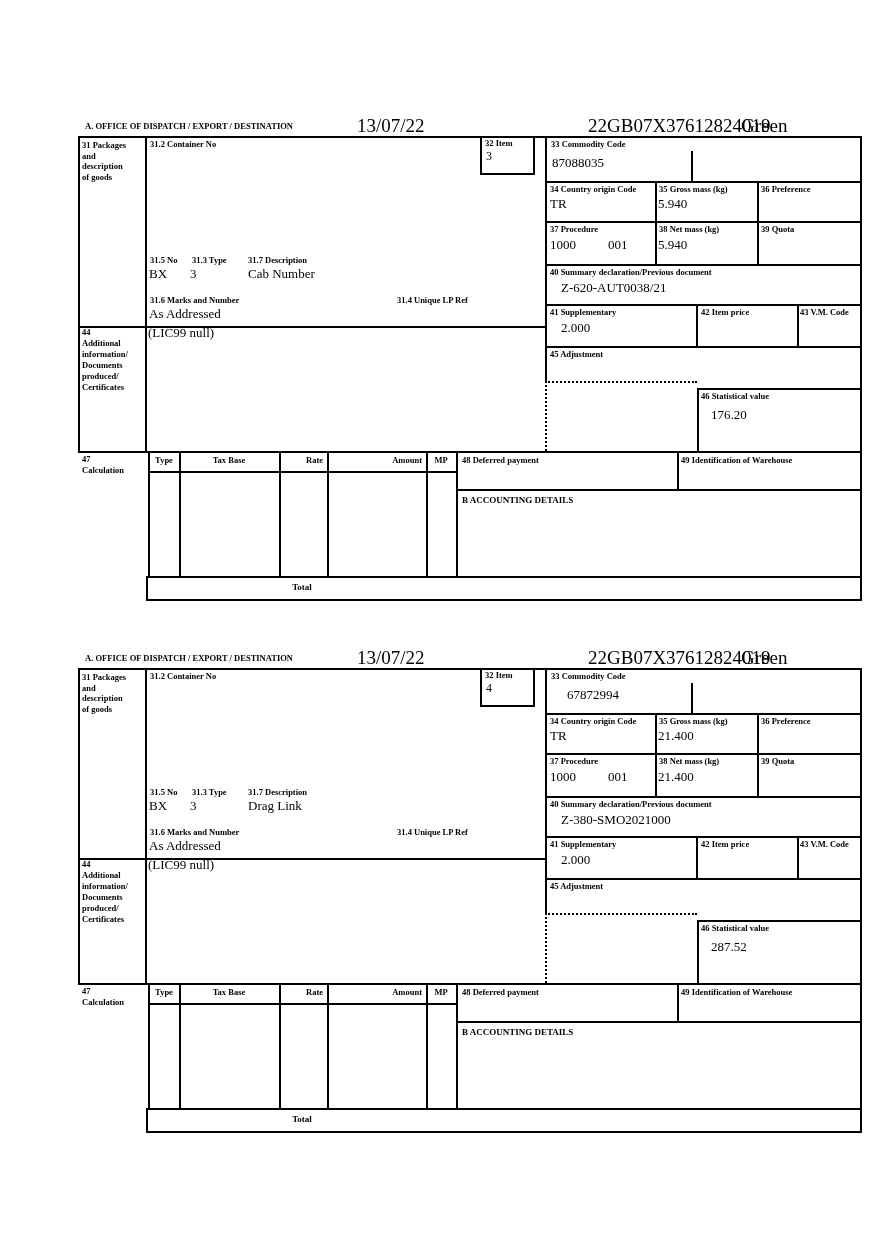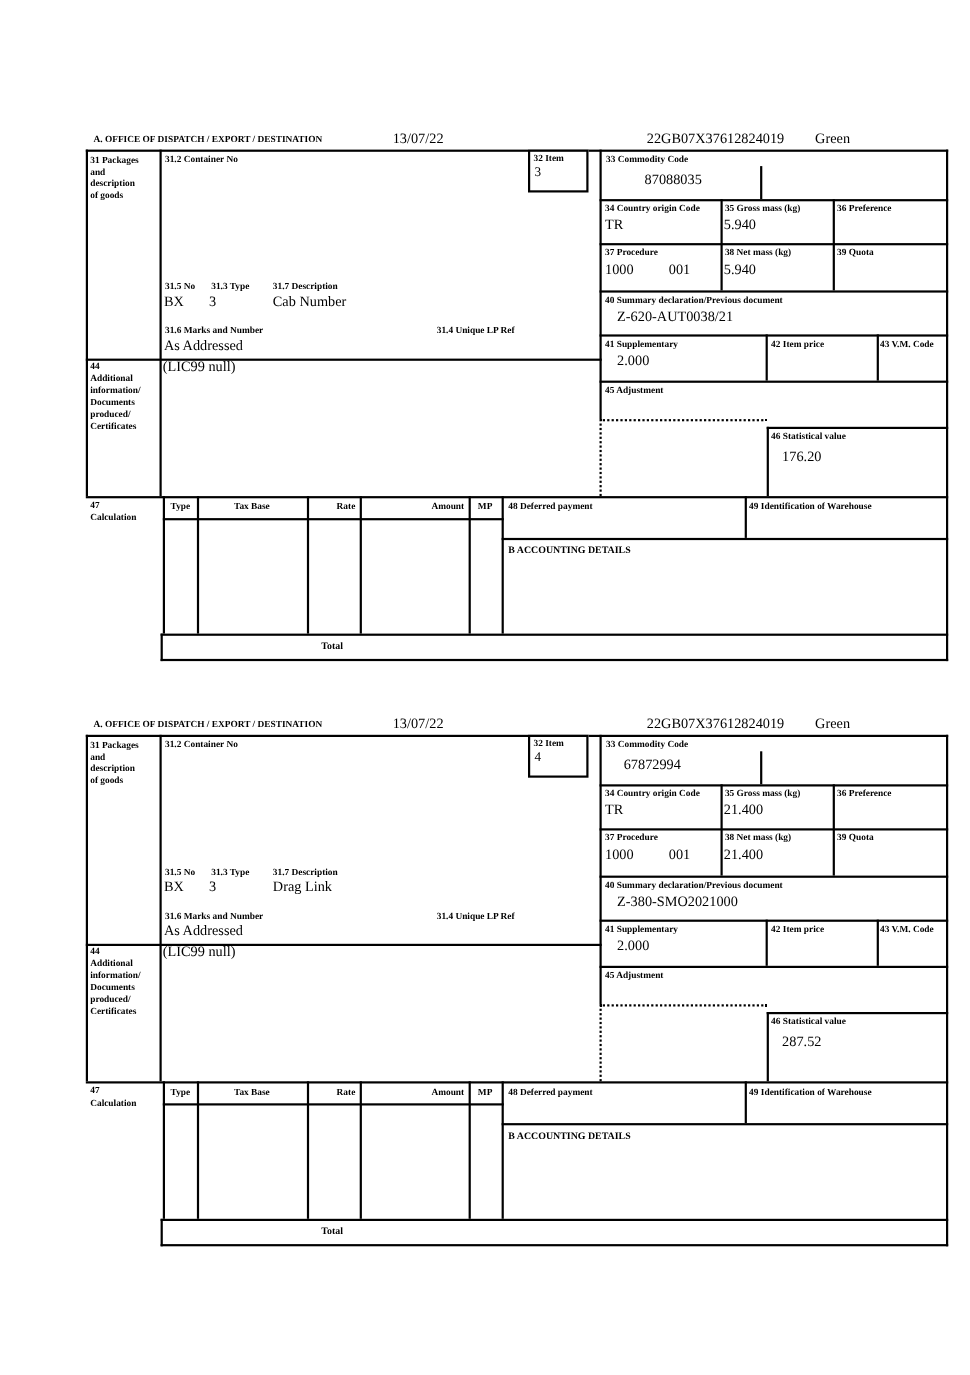--- a/index.html
+++ b/index.html
@@ -9,21 +9,21 @@
   .hl{position:absolute;height:2px;background:#000;}
   .vl{position:absolute;width:2px;background:#000;}
   .dh{position:absolute;height:0;border-top:2px dotted #000;}
   .dv{position:absolute;width:0;border-left:2px dotted #000;}
   .lbl{position:absolute;font-weight:bold;font-size:8.5px;line-height:10px;white-space:nowrap;}
   .val{position:absolute;font-size:13px;line-height:15px;white-space:nowrap;}
   .pre{white-space:pre-line;}
   .ctr{text-align:center;white-space:nowrap;}
   .rgt{text-align:right;white-space:nowrap;}
   .box32{position:absolute;border:2px solid #000;background:#fff;}
-  .hdrtxt{font-size:13px;text-align:center;}
+  .hdrtxt{font-size:19px;text-align:center;}
 </style>
 </head>
 <body>
 
 <div class="page">
 
   <div class="section" style="top:82px;">
 
     <div class="lbl" style="left:85px;top:3px;">A.  OFFICE OF DISPATCH / EXPORT / DESTINATION</div>
     <div class="val hdrtxt" style="left:357px;top:0px;">13/07/22</div>
@@ -77,21 +77,21 @@
     <div class="lbl" style="left:192px;top:137px;">31.3 Type</div>
     <div class="lbl" style="left:248px;top:137px;">31.7 Description</div>
     <div class="val" style="left:149px;top:148px;">BX</div>
     <div class="val" style="left:190px;top:148px;">3</div>
     <div class="val" style="left:248px;top:148px;">Cab Number</div>
     <div class="lbl" style="left:150px;top:177px;">31.6 Marks and Number</div>
     <div class="lbl" style="left:397px;top:177px;">31.4 Unique LP Ref</div>
     <div class="val" style="left:149px;top:188px;">As Addressed</div>
 
     <div class="lbl" style="left:551px;top:21px;">33 Commodity Code</div>
-    <div class="val" style="left:586px;top:37px;">87088035</div>
+    <div class="val" style="left:552px;top:37px;">87088035</div>
     <div class="lbl" style="left:550px;top:66px;">34 Country origin Code</div>
     <div class="val" style="left:550px;top:78px;">TR</div>
     <div class="lbl" style="left:659px;top:66px;">35 Gross mass (kg)</div>
     <div class="val" style="left:658px;top:78px;">5.940</div>
     <div class="lbl" style="left:761px;top:66px;">36 Preference</div>
     <div class="lbl" style="left:550px;top:106px;">37 Procedure</div>
     <div class="val" style="left:550px;top:119px;">1000</div>
     <div class="val" style="left:608px;top:119px;">001</div>
     <div class="lbl" style="left:659px;top:106px;">38 Net mass (kg)</div>
     <div class="val" style="left:658px;top:119px;">5.940</div>

